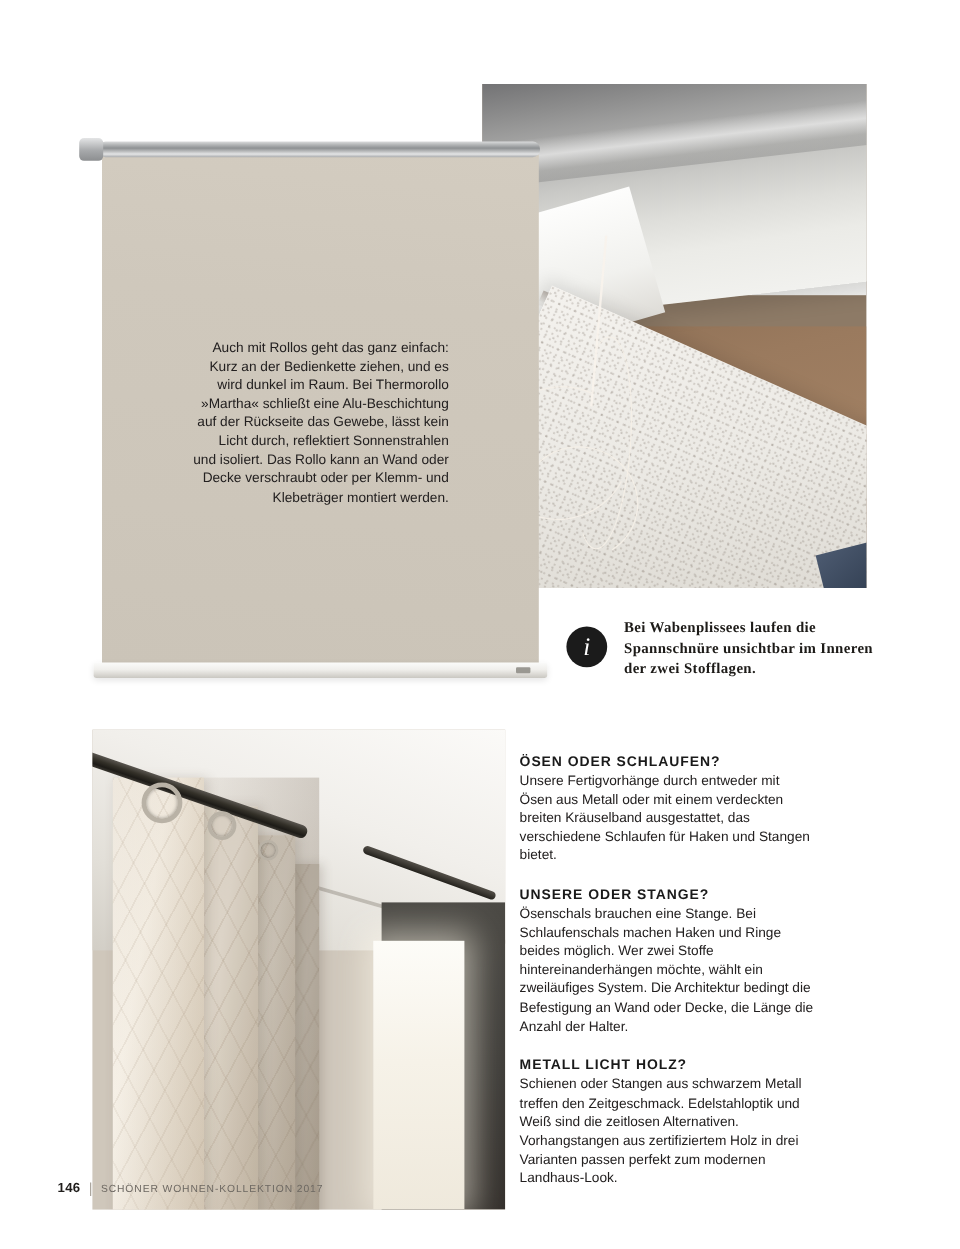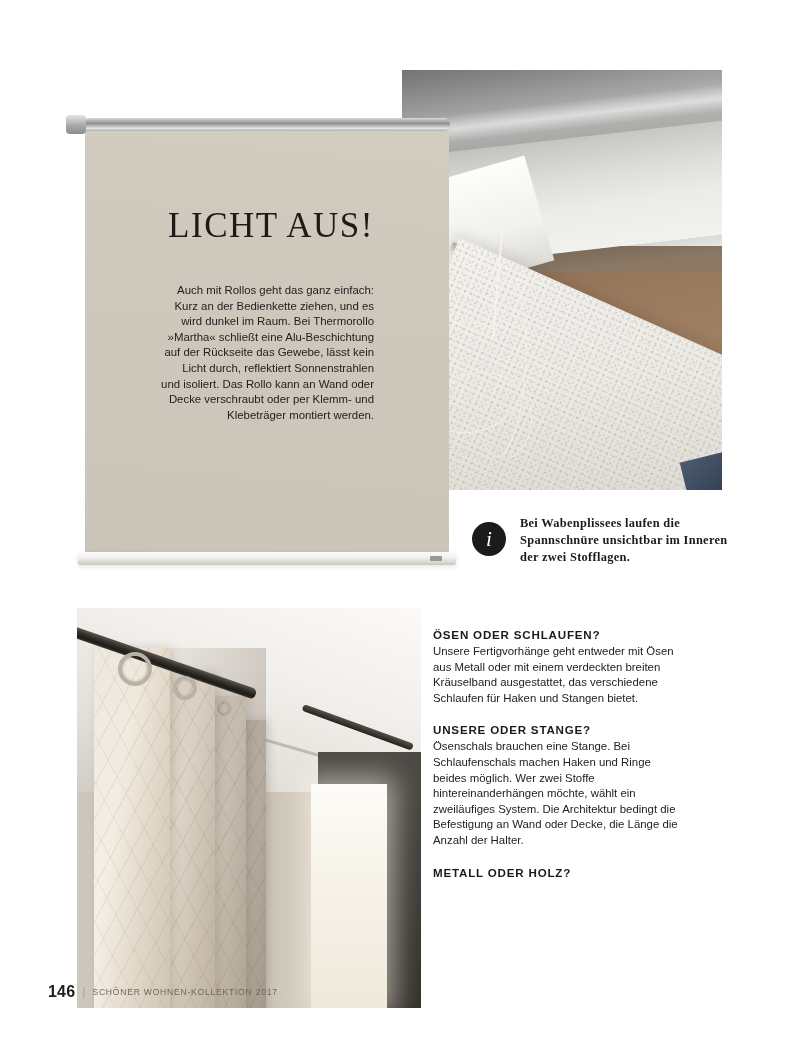--- a/index.html
+++ b/index.html
@@ -284,21 +284,21 @@
   
   .footer {
     position: absolute;
     left: 48px;
     top: 983px;
     display: flex;
     align-items: center;
     gap: 7px;
   }
   .footer-page {
-    font-size: 16px;
+    font-size: 11px;
     font-weight: bold;
     color: #201e1c;
     letter-spacing: 0.2px;
   }
   .footer-sep { color: #a9a49c; font-size: 12px; }
   .footer-pub {
     font-size: 8.6px;
     letter-spacing: 0.75px;
     color: #6d6862;
   }
@@ -329,21 +329,20 @@
 
   <div class="blind-wrap">
     <div class="blind-fabric"></div>
     <div class="blind-tube"></div>
     <div class="blind-cap"></div>
     <div class="blind-rail">
       <div class="blind-rail-label"></div>
     </div>
   </div>
 
-  <div class="headline">LICHT AUS!</div>
 
   <div class="intro">Auch mit Rollos geht das ganz einfach: Kurz an der Bedienkette ziehen, und es wird dunkel im Raum. Bei Thermorollo »Martha« schließt eine Alu-Beschichtung auf der Rückseite das Gewebe, lässt kein Licht durch, reflektiert Sonnenstrahlen und isoliert. Das Rollo kann an Wand oder Decke verschraubt oder per Klemm- und Klebeträger montiert werden.</div>
 
   <div class="callout">
     <div class="callout-icon">i</div>
     <div class="callout-text">Bei Wabenplissees laufen die Spannschnüre unsichtbar im Inneren der zwei Stofflagen.</div>
   </div>
 
   <div class="photo-bottom">
     <div class="pb-ceiling"></div>
@@ -359,30 +358,31 @@
     <div class="pb-rod"></div>
     <div class="pb-eyelet e1"></div>
     <div class="pb-eyelet e2"></div>
     <div class="pb-eyelet e3"></div>
   </div>
 
   <div class="col">
 
     <div class="sec">
       <div class="sec-head">ÖSEN ODER SCHLAUFEN?</div>
-      <div class="sec-body">Unsere Fertigvorhänge geht entweder mit Ösen aus Metall oder mit einem verdeckten breiten Kräuselband ausgestattet, das verschiedene Schlaufen für Haken und Stangen bietet.</div>
+      <div class="sec-body">Unsere Fertigvorhänge durch entweder mit Ösen aus Metall oder mit einem verdeckten breiten Kräuselband ausgestattet, das verschiedene Schlaufen für Haken und Stangen bietet.</div>
     </div>
 
     <div class="sec">
       <div class="sec-head">UNSERE ODER STANGE?</div>
       <div class="sec-body">Ösenschals brauchen eine Stange. Bei Schlaufenschals machen Haken und Ringe beides möglich. Wer zwei Stoffe hintereinanderhängen möchte, wählt ein zweiläufiges System. Die Architektur bedingt die Befestigung an Wand oder Decke, die Länge die Anzahl der Halter.</div>
     </div>
 
     <div class="sec">
-      <div class="sec-head">METALL ODER HOLZ?</div>
+      <div class="sec-head">METALL LICHT HOLZ?</div>
+      <div class="sec-body">Schienen oder Stangen aus schwarzem Metall treffen den Zeitgeschmack. Edelstahloptik und Weiß sind die zeitlosen Alternativen. Vorhangstangen aus zertifiziertem Holz in drei Varianten passen perfekt zum modernen Landhaus-Look.</div>
     </div>
   </div>
 
   <div class="footer">
     <span class="footer-page">146</span>
     <span class="footer-sep">|</span>
     <span class="footer-pub">SCHÖNER WOHNEN-KOLLEKTION 2017</span>
   </div>
 
 </div>

